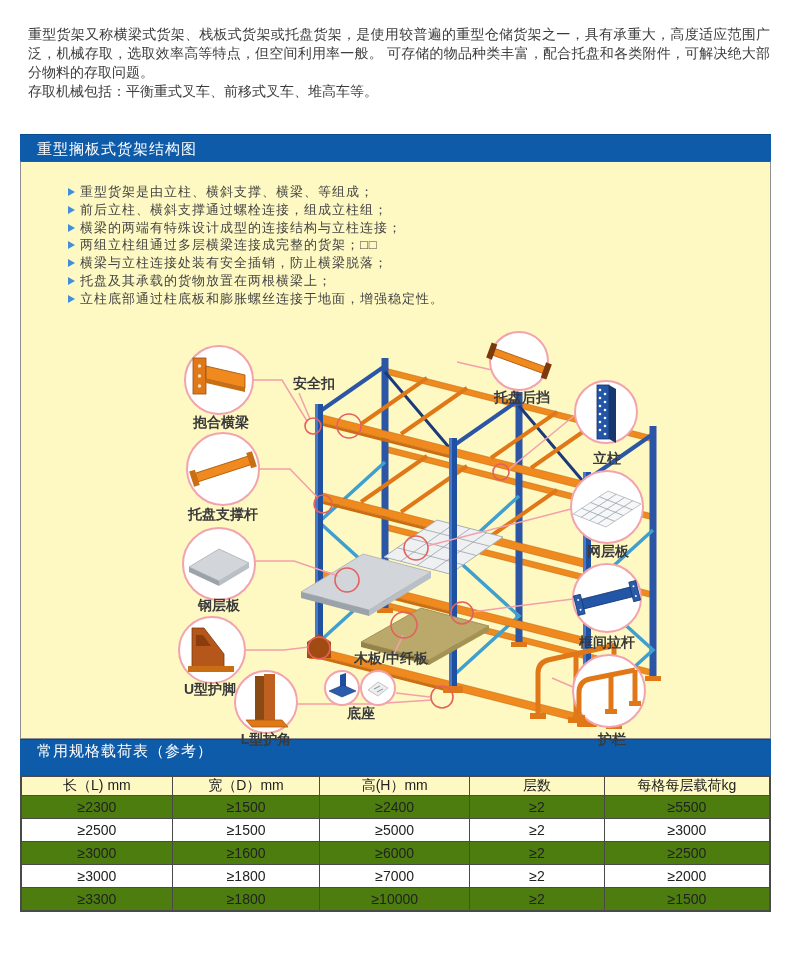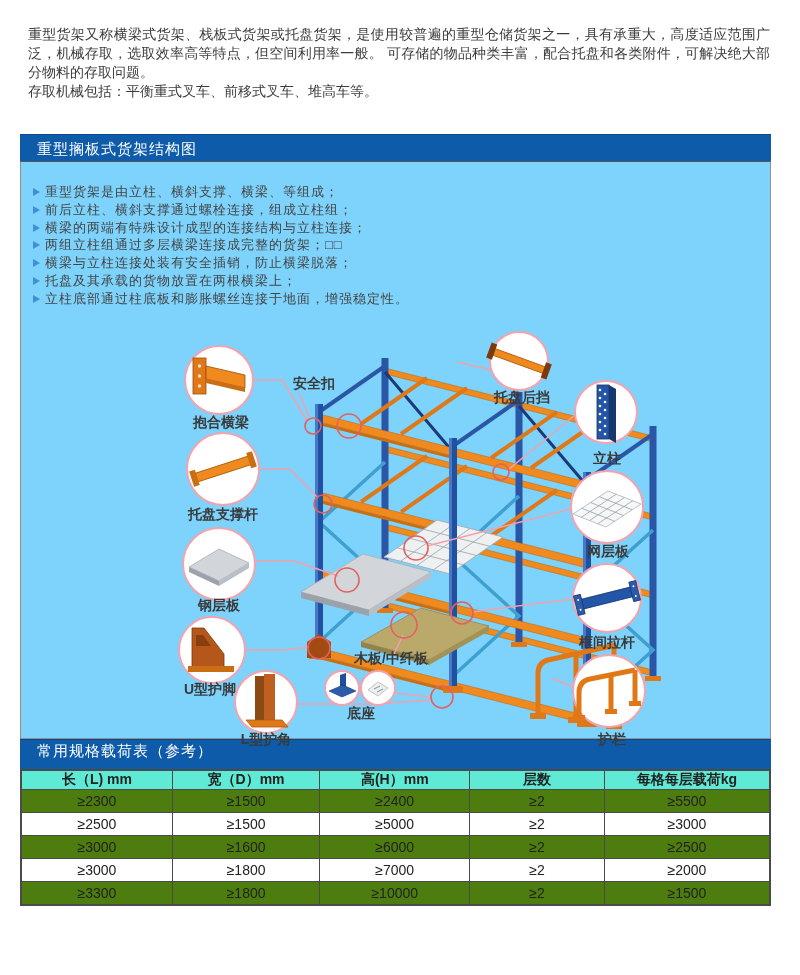--- a/index.html
+++ b/index.html
@@ -6,33 +6,33 @@
   body{font-family:"Liberation Sans","DejaVu Sans",sans-serif;}
   .page{position:relative;width:800px;height:975px;background:#ffffff;overflow:hidden;}
   
   .intro{box-sizing:border-box;height:134px;padding:25px 30px 0 28px;color:#3c3c3c;}
   .intro p{margin:0;font-size:14px;line-height:19px;text-align:justify;}
   
   .section{margin:0 29px 0 20px;width:751px;box-sizing:border-box;}
   .section-header{box-sizing:border-box;background:#0d5ba9;color:#ffffff;font-weight:normal;
     font-size:15px;height:27px;line-height:27px;padding-left:17px;letter-spacing:1px;
     border-top:1px solid #094a8c;}
-  .section-body{position:relative;box-sizing:border-box;height:578px;background:#7dd3fc;
-    border:1px solid #8f8f8f;border-top:1px solid #555;}
+  .section-body{position:relative;box-sizing:border-box;height:578px;background:#fef9c3;
+    border:1px solid #8f8f8f;border-top:1px solid #555;padding-left:35px;}
   .bullets{list-style:none;margin:0;padding:21px 0 0 12px;}
   .bullets li{font-size:13px;line-height:17.8px;color:#444;letter-spacing:1px;white-space:nowrap;}
   .tri{display:inline-block;width:0;height:0;border-left:7px solid #4090d8;
     border-top:4px solid transparent;border-bottom:4px solid transparent;margin-right:5px;}
   .diagram-svg{position:absolute;left:145px;top:165px;}
   
-  .section2-header{height:30px;line-height:22px;font-size:15px;}
+  .section2-header{height:36px;line-height:22px;font-size:15px;}
   .spec-table{width:751px;border-collapse:collapse;table-layout:fixed;
     border:2px solid #4a4a4a;font-size:14px;color:#222;}
   .spec-table th,.spec-table td{border:1px solid #4a4a4a;text-align:center;padding:0;}
-  .spec-table th{height:18px;font-weight:bold;background:#5eead4;}
+  .spec-table th{height:18px;font-weight:normal;background:#fef9c3;}
   .spec-table td{height:22px;background:#fff;}
   .spec-table tr.alt td{background:#4d7c0f;}
   .c0{width:20.2%}.c1{width:19.7%}.c2{width:20.0%}.c3{width:18.0%}.c4{width:22.1%}
   svg text{font-family:"Liberation Sans","DejaVu Sans",sans-serif;}
   .dlabel{font-size:14px;font-weight:bold;fill:#3a3a3a;text-anchor:middle;}
 </style>
 </head>
 <body>
 
 <div class="page">

